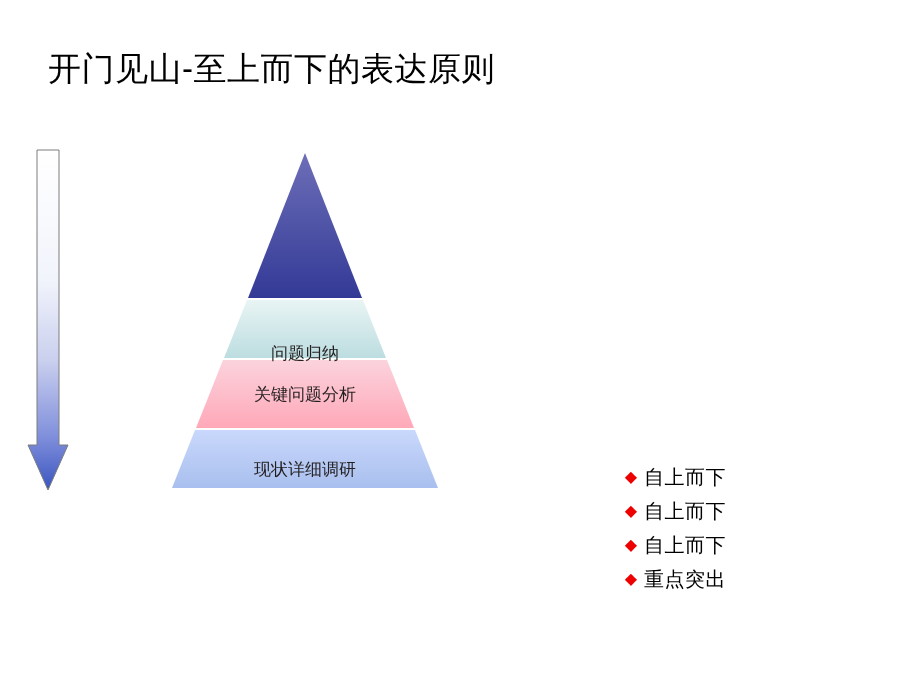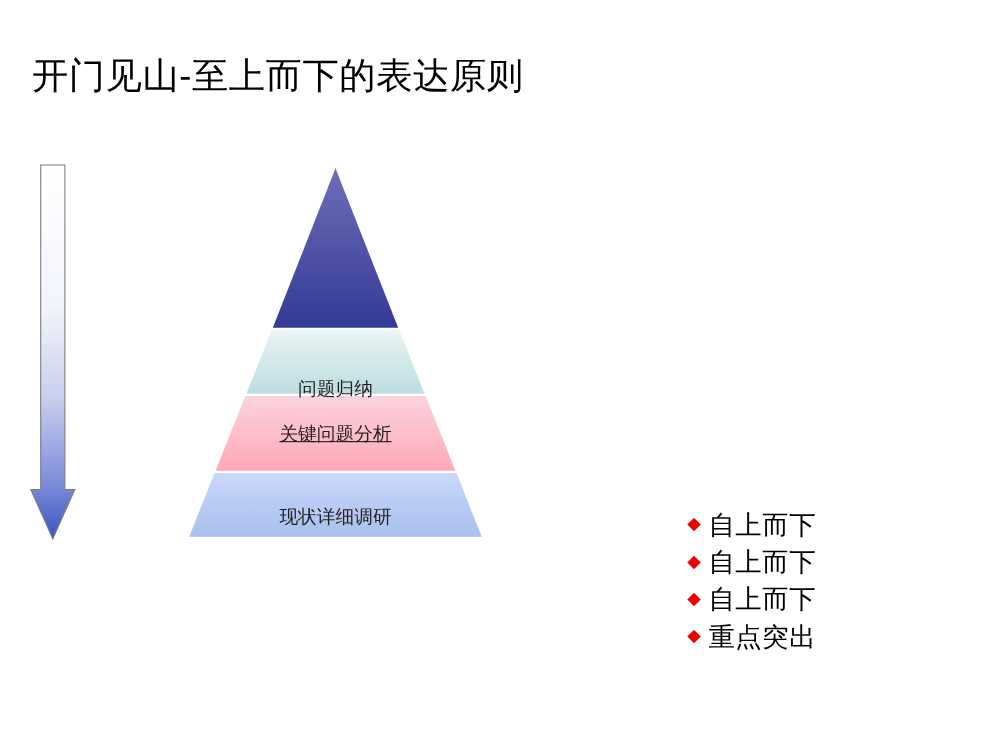--- a/index.html
+++ b/index.html
@@ -18,21 +18,21 @@
     position: absolute;
     left: 0; top: 0;
     width: 900px;
     height: 675px;
     background: #ffffff;
   }
 
   
   #slide-title {
     position: absolute;
-    left: 29px;
+    left: 48px;
     top: 44px;
     width: 820px;
     height: 52px;
     font-size: 33px;
     line-height: 50px;
     color: #000000;
     letter-spacing: 0.5px;
     white-space: nowrap;
   }
 
@@ -62,21 +62,21 @@
   #lbl-0 {
     left: 0px; top: 247px; width: 610px;
     font-size: 17px; color: #ffffff;
   }
   #lbl-1 {
     left: 0px; top: 318px; width: 610px;
     font-size: 17px; color: #231f20; margin-top: 24px;
   }
   #lbl-2 {
     left: 0px; top: 383px; width: 610px;
-    font-size: 17px; color: #231f20; text-decoration: underline;
+    font-size: 17px; color: #231f20;
   }
   #lbl-3 {
     left: 0px; top: 458px; width: 610px;
     font-size: 17px; color: #231f20;
   }
 
   
   #bullet-list {
     position: absolute;
     left: 618px;
@@ -90,21 +90,21 @@
   }
   .bullet-marker {
     width: 26px;
     flex: 0 0 26px;
     text-align: center;
     font-size: 16px;
     line-height: 1;
     color: #ee0000;
   }
   .bullet-text {
-    font-size: 24px;
+    font-size: 20px;
     color: #000000;
     white-space: nowrap;
     letter-spacing: 0.5px;
   }
 </style>
 </head>
 <body>
 
 <div id="slide">
 

